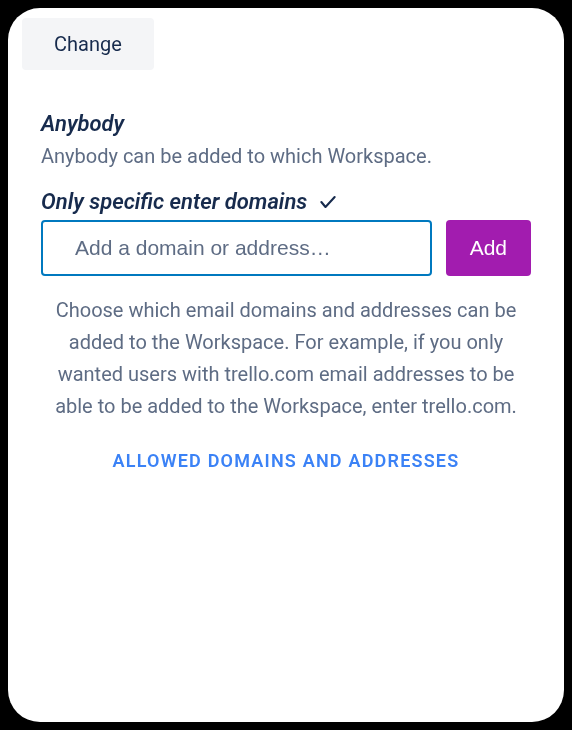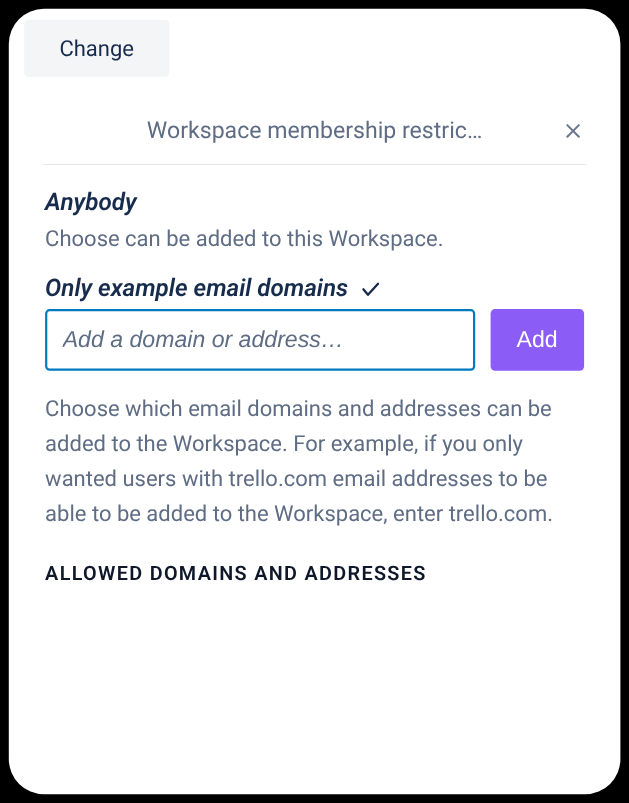--- a/index.html
+++ b/index.html
@@ -94,78 +94,70 @@
     .input-row {
       display: flex;
       gap: 14px;
       margin-bottom: 18px;
     }
     .domain-input {
       flex: 1;
       border: 2px solid #0079bf;
       border-radius: 4px;
       font-size: 21px;
-      padding: 14px 14px;
+      padding: 14px 32px;
       color: #172b4d;
       outline: none;
-      font-style: italic;
     }
     .domain-input::placeholder {
       color: #5e6c84;
     }
     .add-btn {
-      background: #8b5cf6;
+      background: #a21caf;
       color: #fff;
       border: none;
       border-radius: 4px;
       font-size: 21px;
       font-weight: 400;
       padding: 0 24px;
       cursor: pointer;
     }
     .helper-text {
       color: #5e6c84;
       font-size: 20px;
       line-height: 1.6;
       margin-bottom: 28px;
+      text-align: center;
     }
     .section-header {
-      color: #0f172a;
+      color: #3b82f6;
       font-size: 18px;
       font-weight: 600;
       letter-spacing: 1.2px;
       text-transform: uppercase;
+      text-align: center;
     }
   </style>
 </head>
 <body>
 
 <div class="outer">
   <div class="change-btn">Change</div>
 
   <div class="popover">
-    <div class="popover-header">
-      <div class="popover-title">Workspace membership restric…</div>
-      <div class="close-icon">
-        <svg viewBox="0 0 24 24" fill="none" stroke="#6b778c" stroke-width="2.5" stroke-linecap="round">
-          <line x1="5" y1="5" x2="19" y2="19"></line>
-          <line x1="19" y1="5" x2="5" y2="19"></line>
-        </svg>
-      </div>
-    </div>
 
     <div class="popover-body">
       <div>
         <div class="option-title">Anybody</div>
-        <div class="option-desc">Choose can be added to this Workspace.</div>
+        <div class="option-desc">Anybody can be added to which Workspace.</div>
       </div>
 
       <div>
         <div class="option-title">
-          <span>Only example email domains</span>
+          <span>Only specific enter domains</span>
           <span class="check-icon">
             <svg viewBox="0 0 24 24" fill="none" stroke="#172b4d" stroke-width="2.5" stroke-linecap="round" stroke-linejoin="round">
               <polyline points="4,12 9,18 20,6"></polyline>
             </svg>
           </span>
         </div>
       </div>
 
       <div class="input-row">
         <input type="text" class="domain-input" placeholder="Add a domain or address…" style="">

